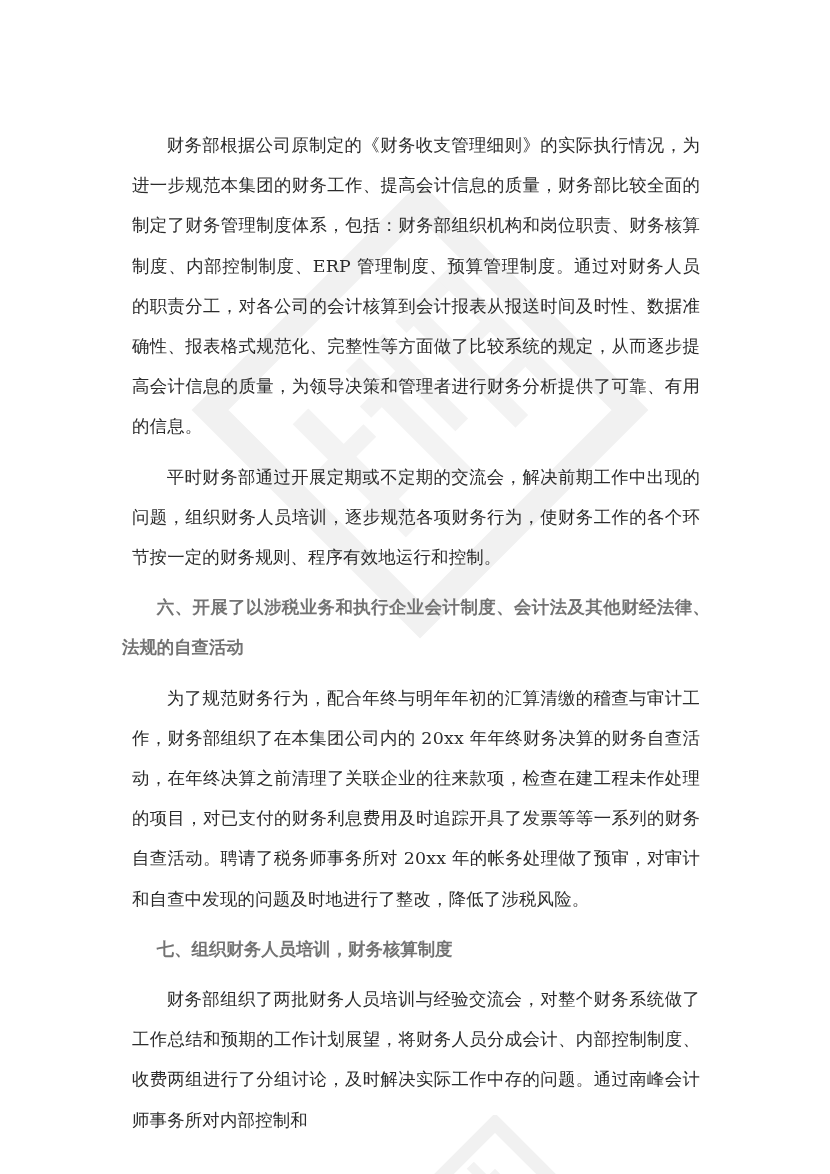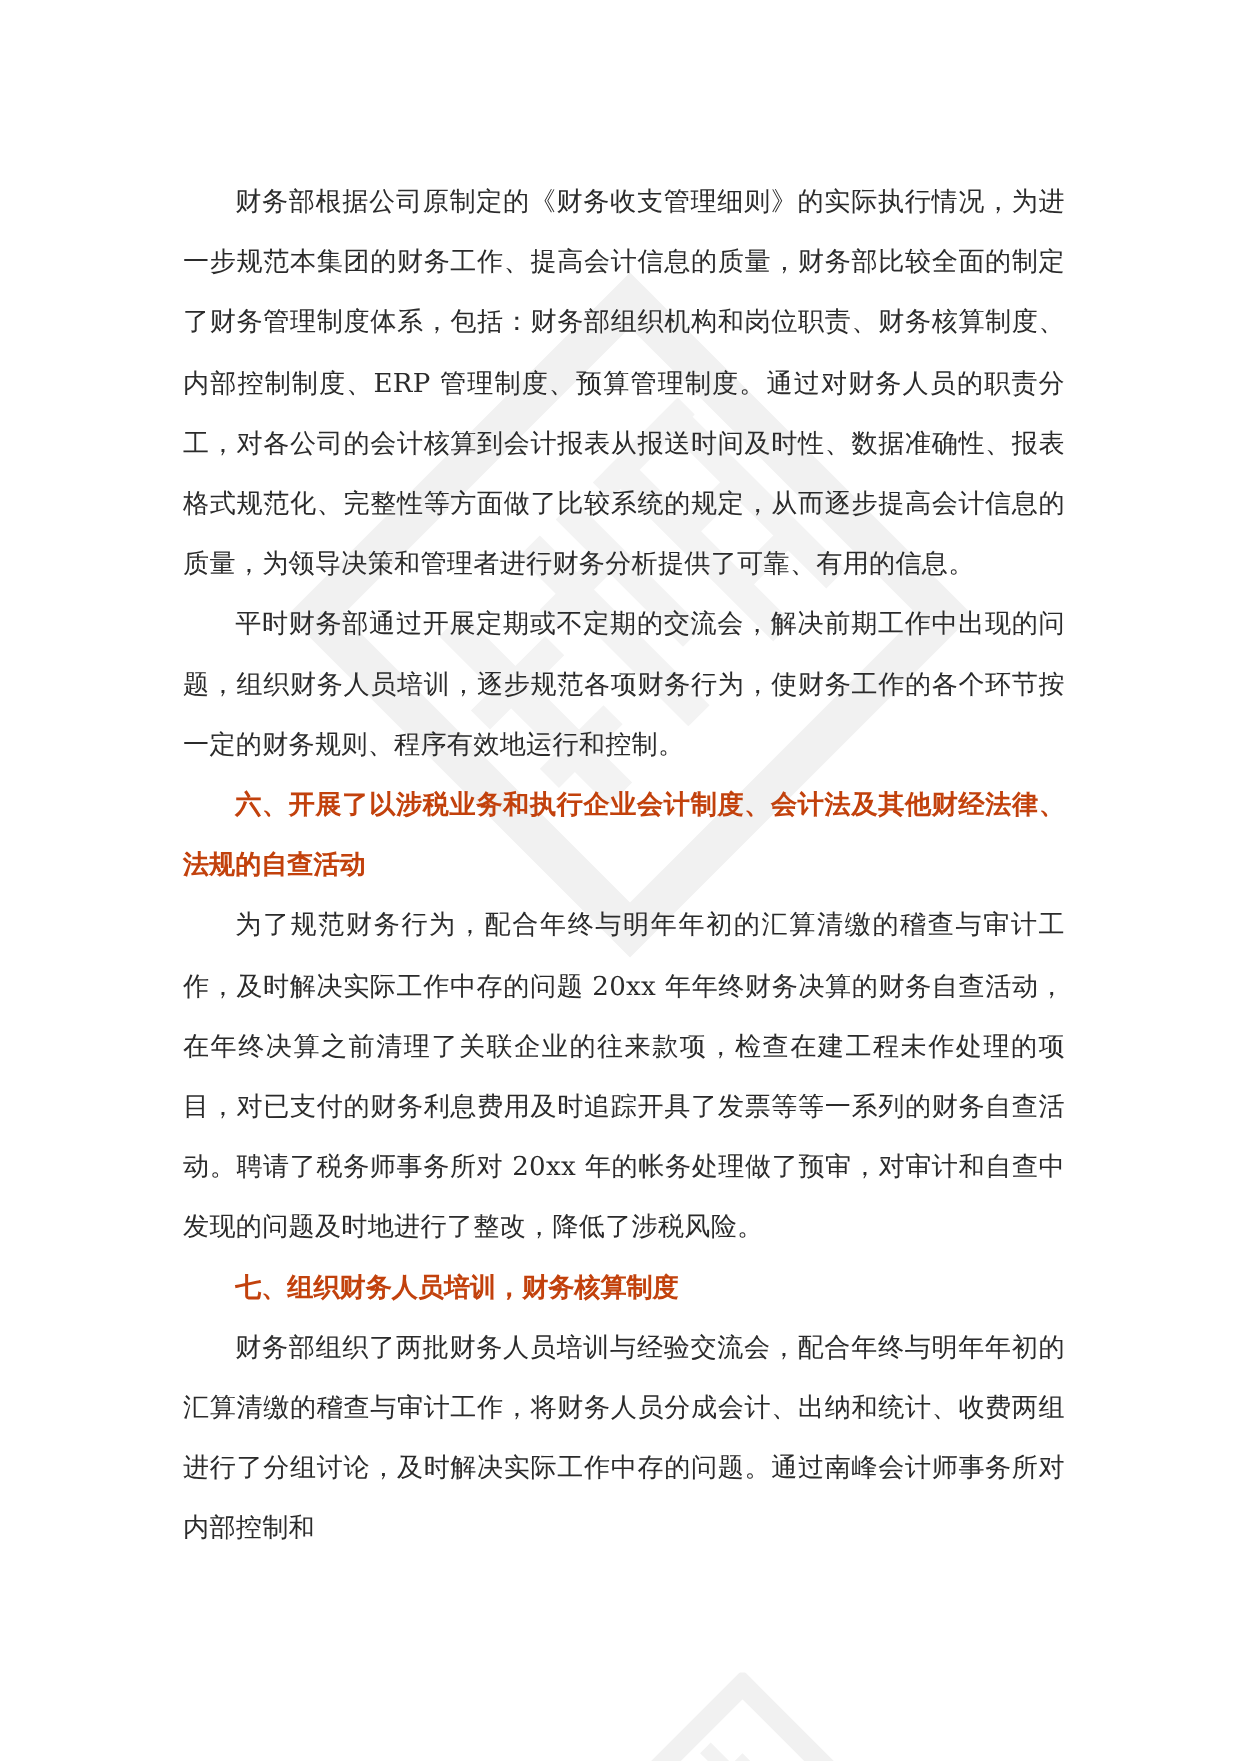--- a/index.html
+++ b/index.html
@@ -34,35 +34,35 @@
     z-index: 0;
   }
   .page {
     position: absolute;
     left: 122px;
     top: 115px;
     width: 588px;
     z-index: 1;
   }
   .para {
-    margin: 0;
+    margin: 10px;
     font-size: 17.4px;
     line-height: 40.2px;
     text-align: justify;
     text-indent: 2em;
     letter-spacing: 0.2px;
   }
   .heading {
     margin: 0;
     font-size: 17.4px;
     line-height: 40.2px;
     font-weight: bold;
     text-indent: 2em;
     text-align: justify;
-    color: #c2410c;
+    color: #737373;
   }
 </style>
 </head>
 <body>
 
 <svg class="watermark" viewBox="0 0 460 460" xmlns="http://www.w3.org/2000/svg">
   <g fill="none" stroke="#f1f1f1" stroke-width="26" stroke-linejoin="miter">
     <polygon points="230,20 440,230 230,440 20,230"></polygon>
   </g>
   <g fill="#f3f3f3" transform="rotate(-45 230 230)">
@@ -88,16 +88,16 @@
     <rect x="50" y="40" width="10" height="60"></rect>
     <rect x="70" y="40" width="10" height="60"></rect>
     <rect x="60" y="60" width="30" height="8"></rect>
   </g>
 </svg>
 
 <div class="page">
   <p class="para">财务部根据公司原制定的《财务收支管理细则》的实际执行情况，为进一步规范本集团的财务工作、提高会计信息的质量，财务部比较全面的制定了财务管理制度体系，包括：财务部组织机构和岗位职责、财务核算制度、内部控制制度、ERP 管理制度、预算管理制度。通过对财务人员的职责分工，对各公司的会计核算到会计报表从报送时间及时性、数据准确性、报表格式规范化、完整性等方面做了比较系统的规定，从而逐步提高会计信息的质量，为领导决策和管理者进行财务分析提供了可靠、有用的信息。</p>
   <p class="para">平时财务部通过开展定期或不定期的交流会，解决前期工作中出现的问题，组织财务人员培训，逐步规范各项财务行为，使财务工作的各个环节按一定的财务规则、程序有效地运行和控制。</p>
   <p class="heading">六、开展了以涉税业务和执行企业会计制度、会计法及其他财经法律、法规的自查活动</p>
-  <p class="para">为了规范财务行为，配合年终与明年年初的汇算清缴的稽查与审计工作，及时解决实际工作中存的问题 20xx 年年终财务决算的财务自查活动，在年终决算之前清理了关联企业的往来款项，检查在建工程未作处理的项目，对已支付的财务利息费用及时追踪开具了发票等等一系列的财务自查活动。聘请了税务师事务所对 20xx 年的帐务处理做了预审，对审计和自查中发现的问题及时地进行了整改，降低了涉税风险。</p>
+  <p class="para">为了规范财务行为，配合年终与明年年初的汇算清缴的稽查与审计工作，财务部组织了在本集团公司内的 20xx 年年终财务决算的财务自查活动，在年终决算之前清理了关联企业的往来款项，检查在建工程未作处理的项目，对已支付的财务利息费用及时追踪开具了发票等等一系列的财务自查活动。聘请了税务师事务所对 20xx 年的帐务处理做了预审，对审计和自查中发现的问题及时地进行了整改，降低了涉税风险。</p>
   <p class="heading">七、组织财务人员培训，财务核算制度</p>
-  <p class="para">财务部组织了两批财务人员培训与经验交流会，配合年终与明年年初的汇算清缴的稽查与审计工作，将财务人员分成会计、出纳和统计、收费两组进行了分组讨论，及时解决实际工作中存的问题。通过南峰会计师事务所对内部控制和</p>
+  <p class="para">财务部组织了两批财务人员培训与经验交流会，对整个财务系统做了工作总结和预期的工作计划展望，将财务人员分成会计、内部控制制度、收费两组进行了分组讨论，及时解决实际工作中存的问题。通过南峰会计师事务所对内部控制和</p>
 </div>
 
 </body></html>

